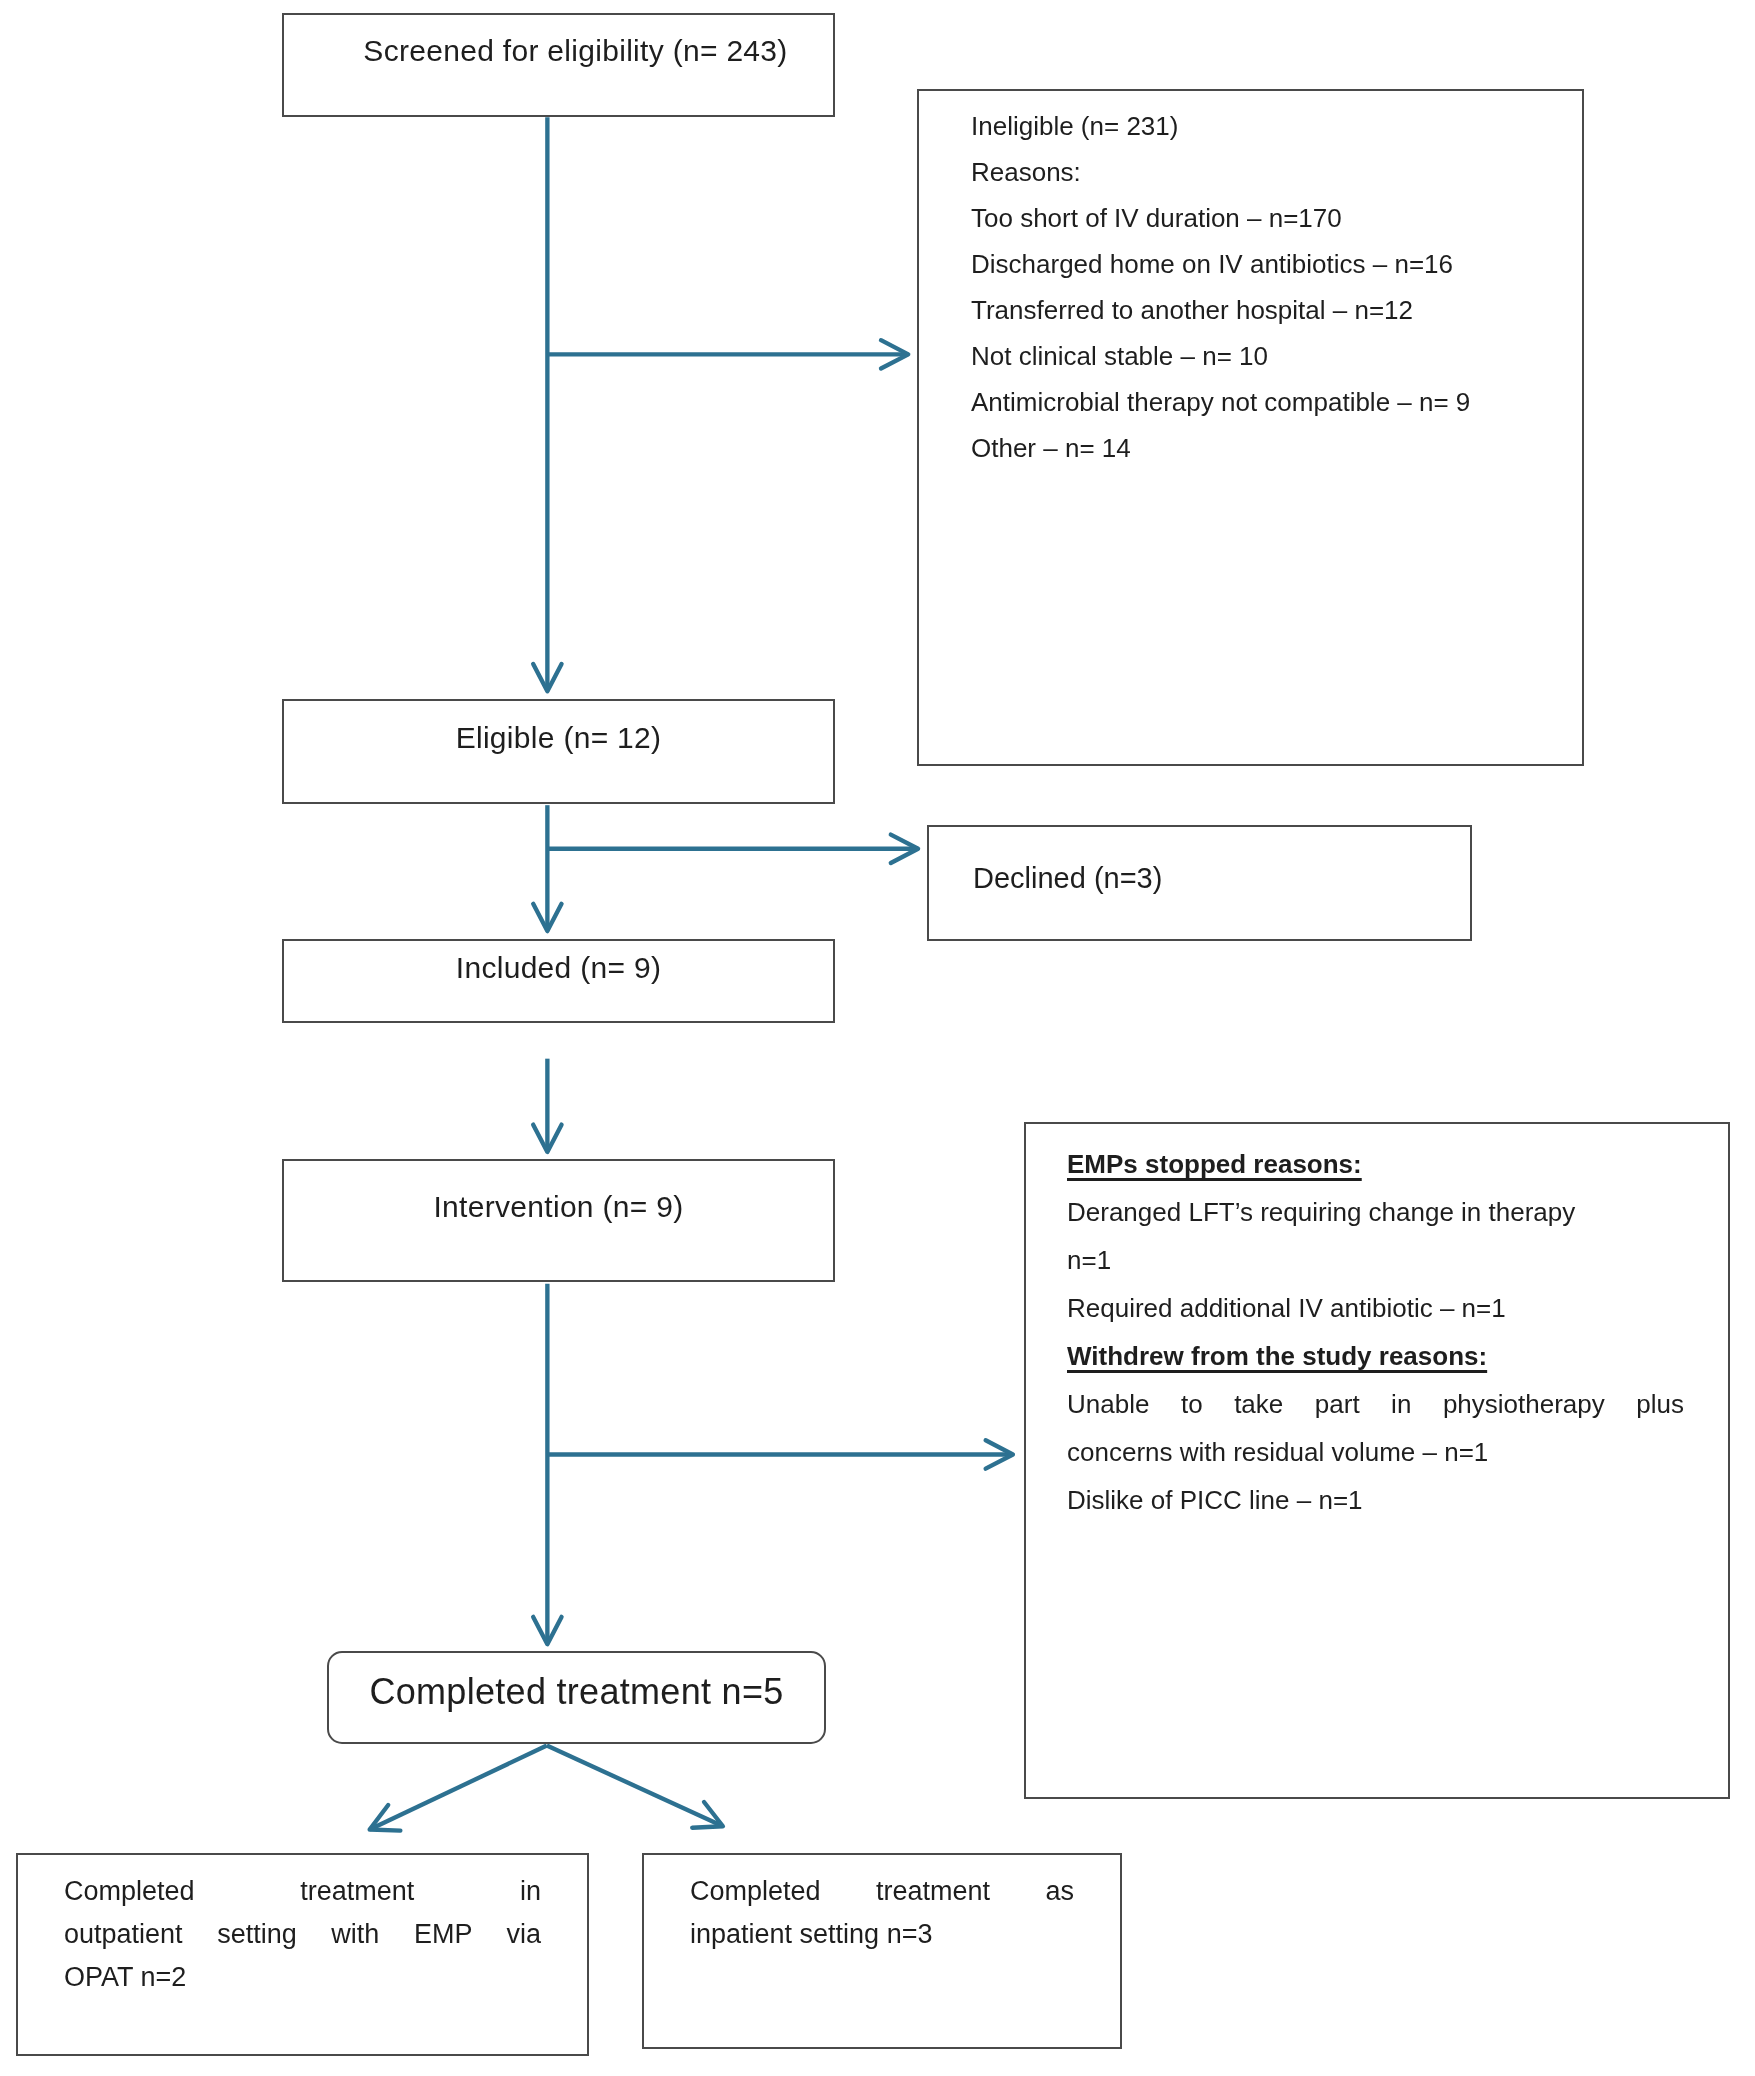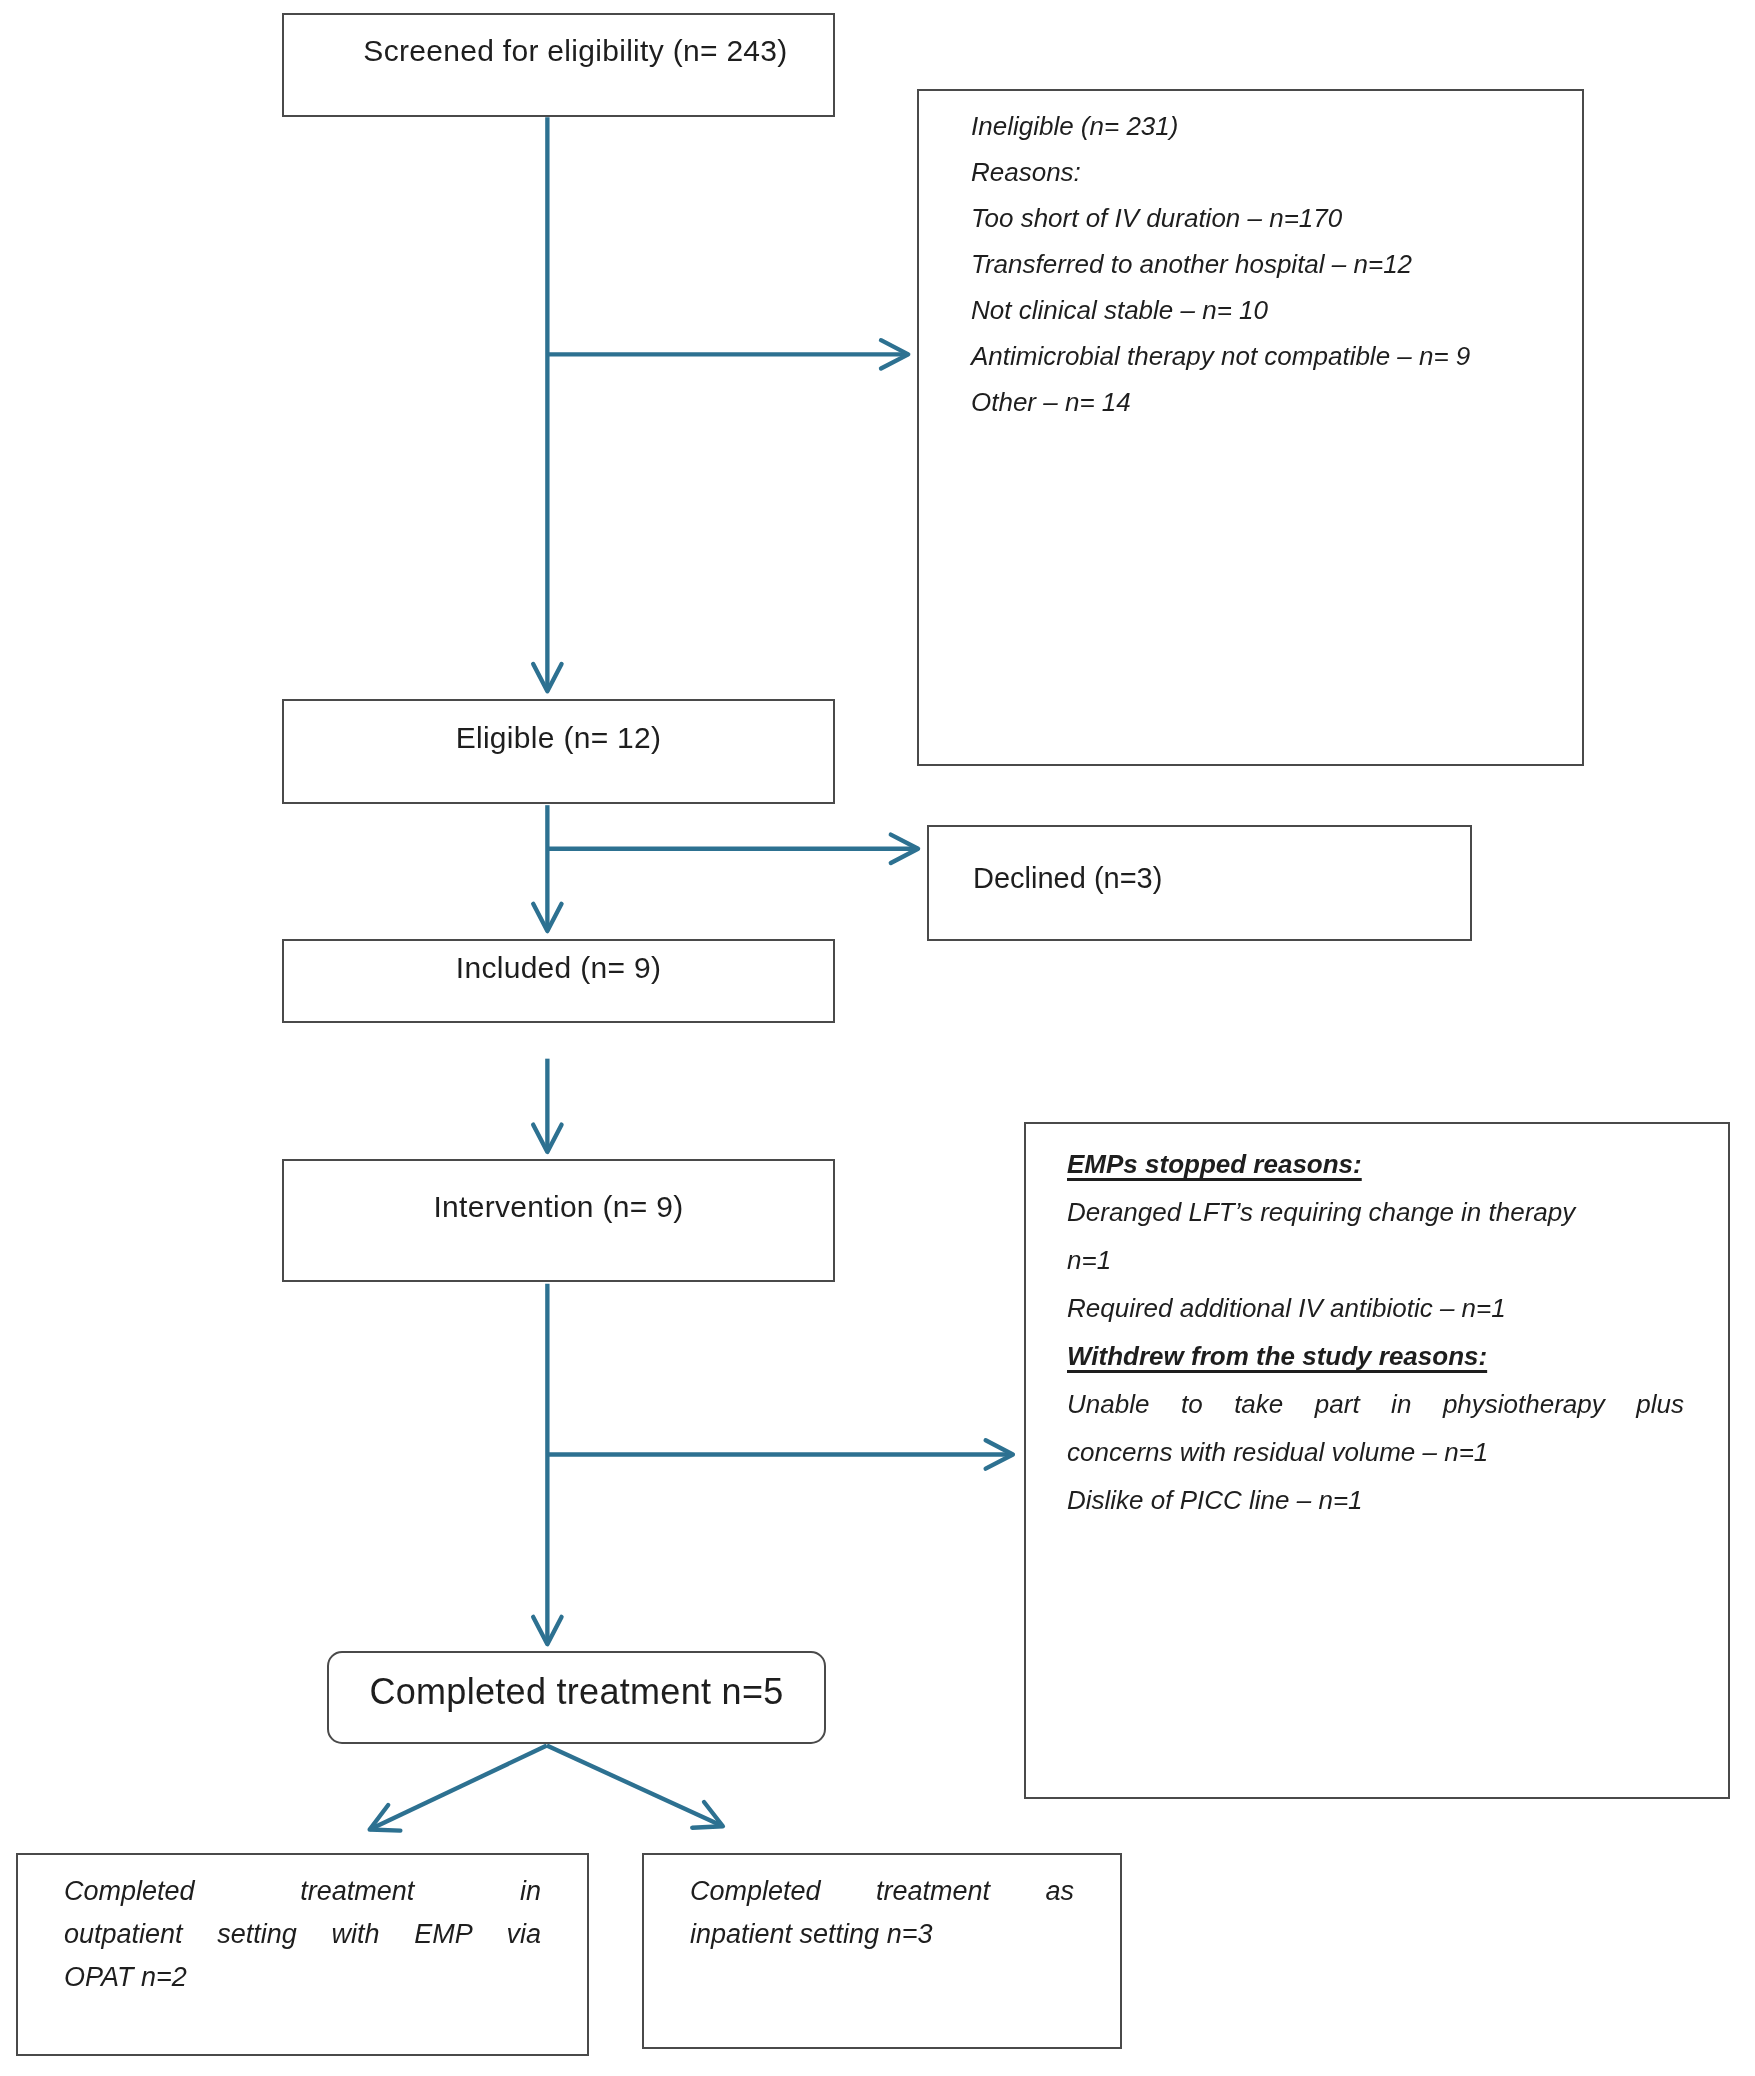--- a/index.html
+++ b/index.html
@@ -36,21 +36,21 @@
   
   .left-label {
     display: flex;
     align-items: flex-end;
     font-size: 29px;
     padding-left: 44px;
     padding-bottom: 44px;
   }
   
   .textbox { font-size: 26px; }
-  .textbox .line { width: 100%; font-style: italic; }
+  .textbox .line { width: 100%; }
   .ineligible-box { padding: 12px 24.5px 0 52px; }
   .ineligible-box .line { line-height: 46px; }
   .emps-box { padding: 16.4px 44px 0 41px; }
   .emps-box .line { line-height: 48px; }
   .bottombox { font-size: 27px; padding: 15.3px 46px 0 46px; }
   .bottombox .line { line-height: 43px; }
   .hdr {
     font-weight: bold;
     text-decoration: underline;
     text-decoration-thickness: 2.7px;
@@ -84,20 +84,21 @@
   </svg>
 
   <div class="box center-label" style="left:282px; top:12.5px; width:553px; height:104px;padding-left:34px;">
     <span>Screened for eligibility (n= 243)</span>
   </div>
 
   <div class="box textbox ineligible-box" style="left:917px; top:89px; width:667px; height:677px;">
     <div class="line">Ineligible (n= 231)</div>
     <div class="line">Reasons:</div>
     <div class="line">Too short of IV duration – n=170</div>
+    <div class="line">Discharged home on IV antibiotics – n=16</div>
     <div class="line">Transferred to another hospital – n=12</div>
     <div class="line">Not clinical stable – n= 10</div>
     <div class="line">Antimicrobial therapy not compatible – n= 9</div>
     <div class="line">Other – n= 14</div>
   </div>
 
   <div class="box center-label" style="left:282px; top:699px; width:553px; height:105px;">
     <span>Eligible (n= 12)</span>
   </div>
 

